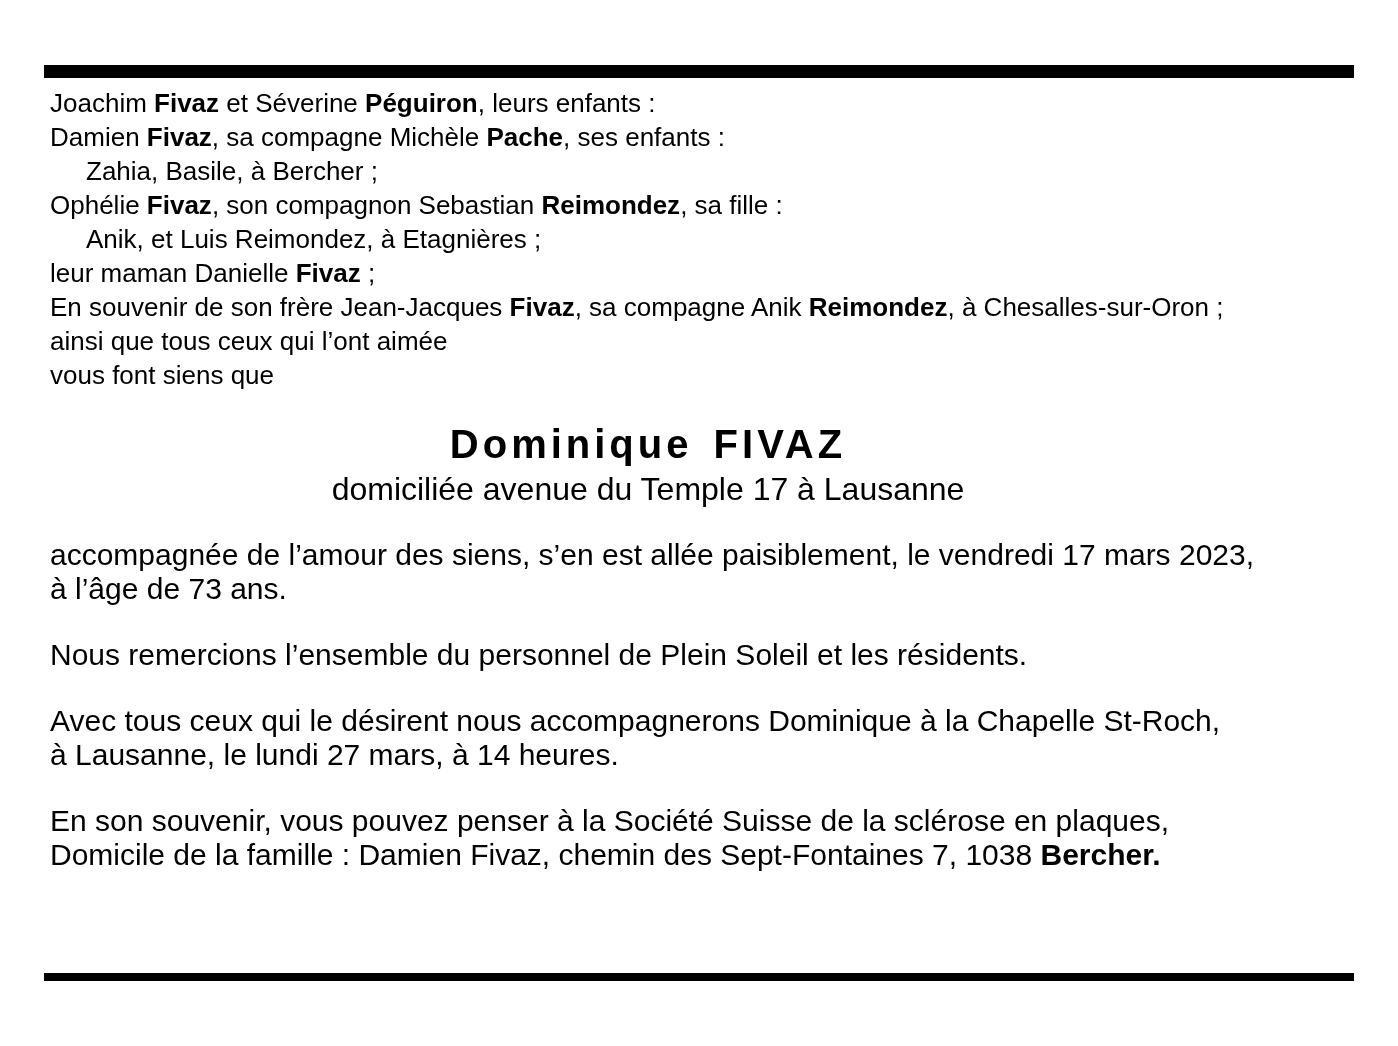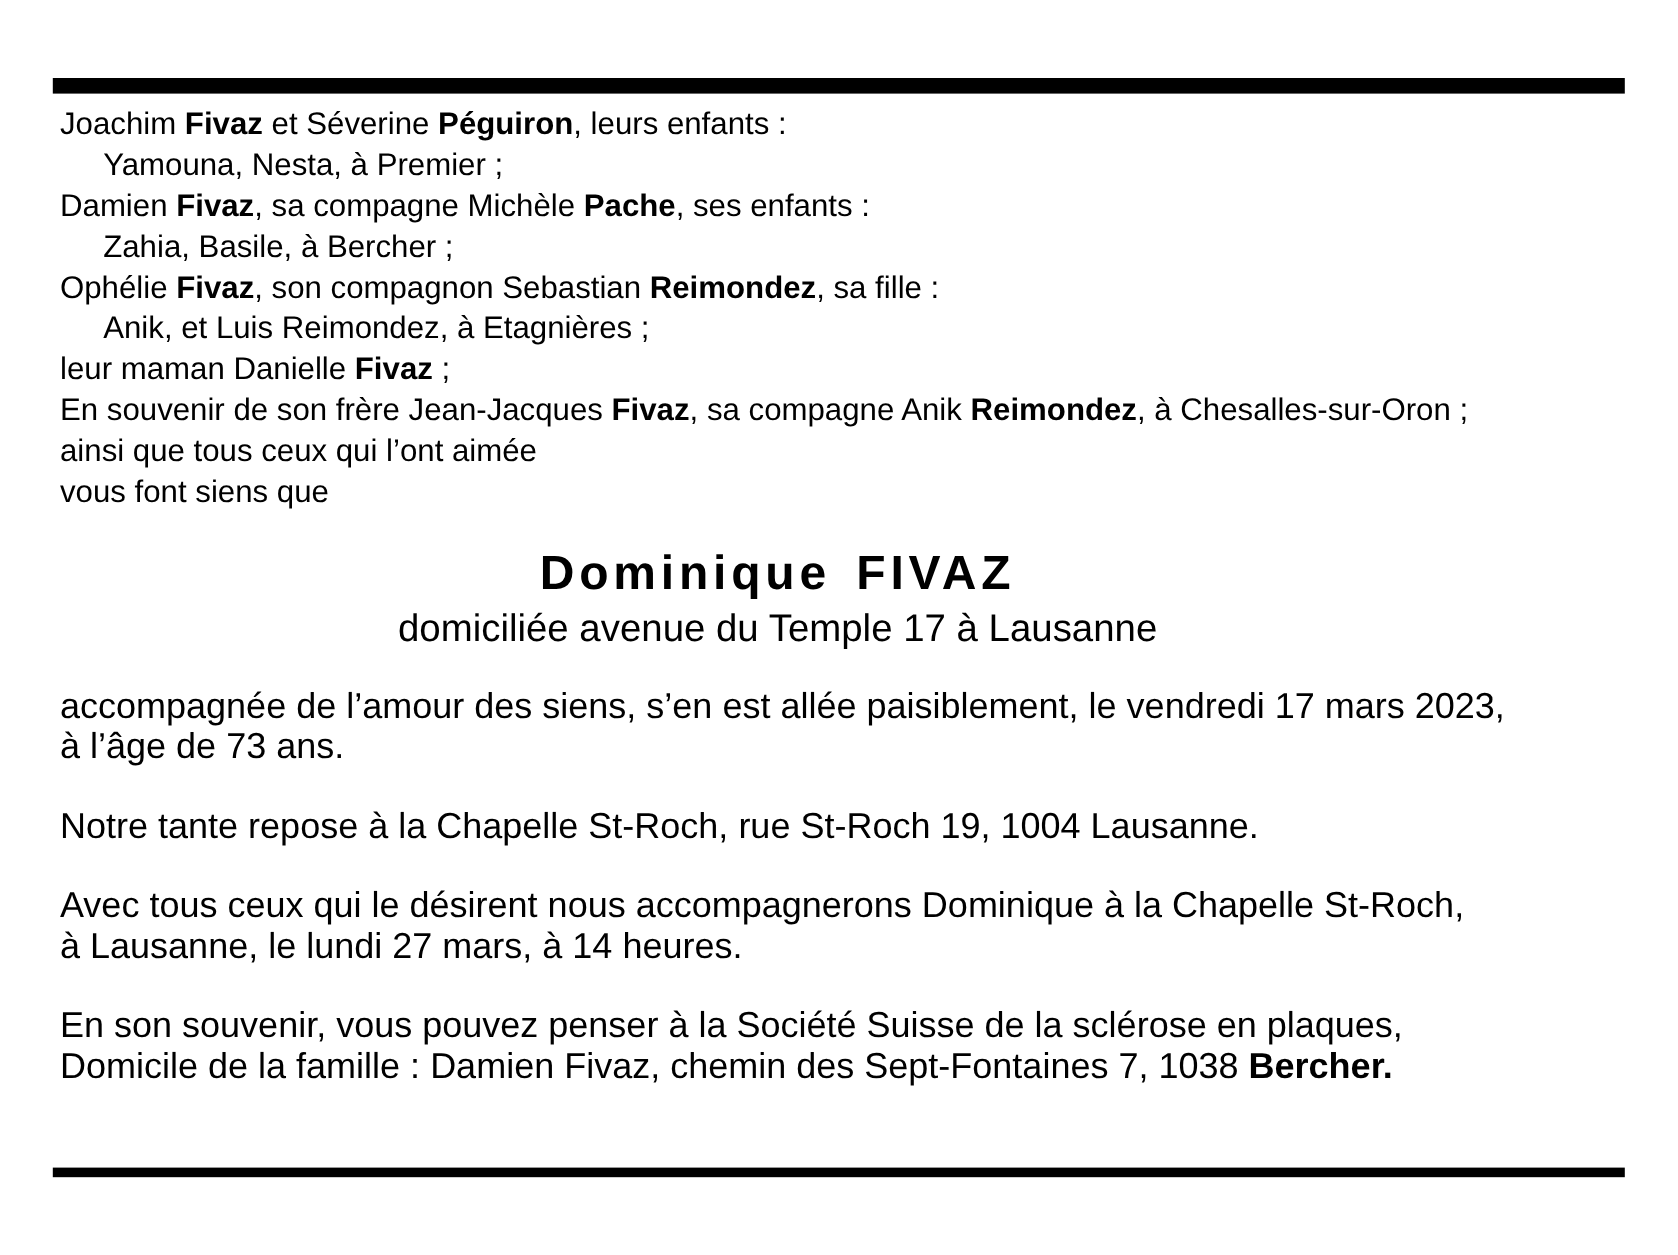--- a/index.html
+++ b/index.html
@@ -69,41 +69,40 @@
 <body>
 
 <div class="page">
 
   <div class="rule top"></div>
 
   <div class="content">
 
     <div class="intro">
       <p class="line"><span>Joachim </span><b>Fivaz</b><span> et Séverine </span><b>Péguiron</b><span>, leurs enfants :</span></p>
-      <p class="line indent"><span>Yamouna, Nesta, à Premier ;</span></p>
       <p class="line"><span>Damien </span><b>Fivaz</b><span>, sa compagne Michèle </span><b>Pache</b><span>, ses enfants :</span></p>
       <p class="line indent"><span>Zahia, Basile, à Bercher ;</span></p>
       <p class="line"><span>Ophélie </span><b>Fivaz</b><span>, son compagnon Sebastian </span><b>Reimondez</b><span>, sa fille :</span></p>
       <p class="line indent"><span>Anik, et Luis Reimondez, à Etagnières ;</span></p>
       <p class="line"><span>leur maman Danielle </span><b>Fivaz</b><span> ;</span></p>
       <p class="line"><span>En souvenir de son frère Jean-Jacques </span><b>Fivaz</b><span>, sa compagne Anik </span><b>Reimondez</b><span>, à Chesalles-sur-Oron ;</span></p>
       <p class="line"><span>ainsi que tous ceux qui l’ont aimée</span></p>
       <p class="line"><span>vous font siens que</span></p>
     </div>
 
     <p class="title centered">Dominique FIVAZ</p>
     <p class="subtitle centered">domiciliée avenue du Temple 17 à Lausanne</p>
 
     <div class="para">
       <p class="pline">accompagnée de l’amour des siens, s’en est allée paisiblement, le vendredi 17 mars 2023,</p>
       <p class="pline">à l’âge de 73 ans.</p>
     </div>
 
     <div class="para">
-      <p class="pline">Notre tante repose à la Chapelle St-Roch, rue St-Roch 19, 1004 Lausanne.</p>
+      <p class="pline">Nous remercions l’ensemble du personnel de Plein Soleil et les résidents.</p>
     </div>
 
     <div class="para">
       <p class="pline">Avec tous ceux qui le désirent nous accompagnerons Dominique à la Chapelle St-Roch,</p>
       <p class="pline">à Lausanne, le lundi 27 mars, à 14 heures.</p>
     </div>
 
     <div class="para">
       <p class="pline">En son souvenir, vous pouvez penser à la Société Suisse de la sclérose en plaques,</p>
       <p class="pline"><span>Domicile de la famille : Damien Fivaz, chemin des Sept-Fontaines 7, 1038 </span><b>Bercher.</b></p>

